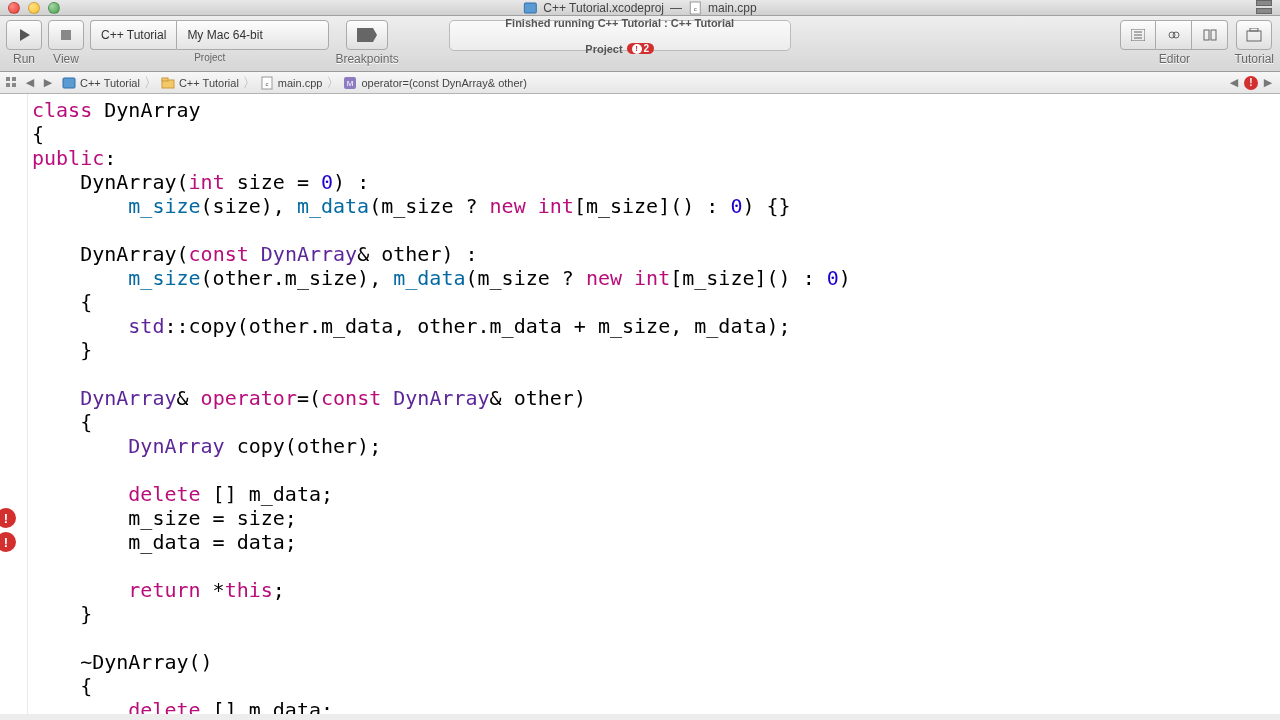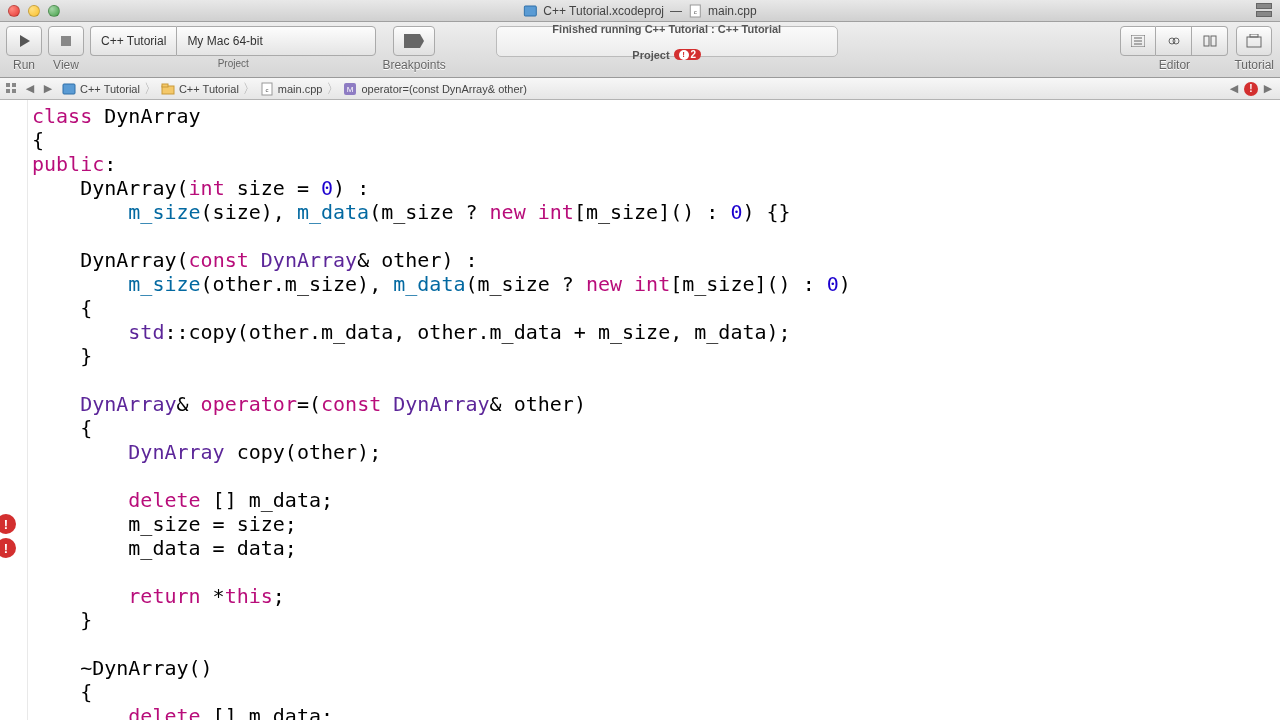--- a/index.html
+++ b/index.html
@@ -1,38 +1,38 @@
 <!DOCTYPE html>
 <html><head>
 <meta charset="utf-8">
 <style>
 * { margin: 0; padding: 0; box-sizing: border-box; }
 html, body { width: 1280px; height: 720px; overflow: hidden; font-family: "Lucida Grande", sans-serif; background: #ededed; }
 
 
-.titlebar { height: 22px; background: linear-gradient(#e8e8e8, #d0d0d0); display: flex; align-items: center; padding: 0 8px; border-bottom: 1px solid #a0a0a0; position: relative; }
+.titlebar { height: 16px; background: linear-gradient(#e8e8e8, #d0d0d0); display: flex; align-items: center; padding: 0 8px; border-bottom: 1px solid #a0a0a0; position: relative; }
 .traffic { display: flex; gap: 8px; }
 .tl { width: 12px; height: 12px; border-radius: 50%; border: 1px solid rgba(0,0,0,0.2); }
 .tl.close { background: radial-gradient(circle at 30% 30%, #ff8a80, #e53935); }
 .tl.min   { background: radial-gradient(circle at 30% 30%, #ffe082, #fbc02d); }
 .tl.zoom  { background: radial-gradient(circle at 30% 30%, #a5d6a7, #43a047); }
 .title-center { position: absolute; left: 50%; transform: translateX(-50%); display: flex; align-items: center; gap: 6px; font-size: 12px; color: #444; }
 .title-icon { width: 14px; height: 14px; display: inline-flex; align-items: center; justify-content: center; }
 .title-right { margin-left: auto; width: 16px; height: 16px; display: flex; flex-direction: column; gap: 2px; }
 .title-right span { height: 6px; background: #888; border: 1px solid #666; }
 
 
 .toolbar { height: 56px; background: linear-gradient(#eeeeee, #d6d6d6); border-bottom: 1px solid #9a9a9a; display: flex; align-items: flex-start; padding: 4px 6px 0; gap: 6px; }
 .tool-btn { width: 36px; height: 30px; border: 1px solid #aaa; border-radius: 4px; background: linear-gradient(#fdfdfd,#e0e0e0); display: flex; align-items: center; justify-content: center; box-shadow: 0 1px 0 #fff inset; }
 .tool-col { display: flex; flex-direction: column; align-items: center; gap: 2px; font-size: 12px; color: #666; text-shadow: 0 1px 0 #fff; }
 .scheme-wrap { display: flex; flex-direction: column; align-items: center; gap: 2px; font-size: 10px; color: #666; }
 .scheme { display: flex; height: 30px; }
 .scheme .seg { border: 1px solid #aaa; background: linear-gradient(#fdfdfd,#e4e4e4); padding: 0 10px; display: flex; align-items: center; font-size: 12px; color: #333; }
 .scheme .seg:first-child { border-radius: 4px 0 0 4px; border-right: none; }
-.scheme .seg:last-child { border-radius: 0 4px 4px 0; width: 200px; }
+.scheme .seg:last-child { border-radius: 0 4px 4px 0; width: 153px; }
 .status-box { width: 342px; height: 31px; border: 1px solid #bbb; border-radius: 5px; background: linear-gradient(#fafafa,#ececec); margin-left: 44px; display: flex; flex-direction: column; align-items: center; justify-content: center; font-size: 11px; color: #555; font-weight: bold; }
 .status-box .proj { display: flex; align-items: center; gap: 4px; margin-top: 14px; }
 .err-badge { background: #d32f2f; color: #fff; border-radius: 8px; font-size: 10px; padding: 0 5px; display: inline-flex; align-items: center; gap: 2px; }
 .err-badge::before { content: "!"; background: #fff; color: #d32f2f; border-radius: 50%; width: 10px; height: 10px; font-size: 8px; display: inline-flex; align-items: center; justify-content: center; font-weight: bold; }
 .spacer { flex: 1; }
 .seg-group { display: flex; }
 .seg-group .tool-btn { border-radius: 0; }
 .seg-group .tool-btn:first-child { border-radius: 4px 0 0 4px; }
 .seg-group .tool-btn:last-child { border-radius: 0 4px 4px 0; border-left: none; }
 .seg-group .tool-btn + .tool-btn { border-left: none; }

